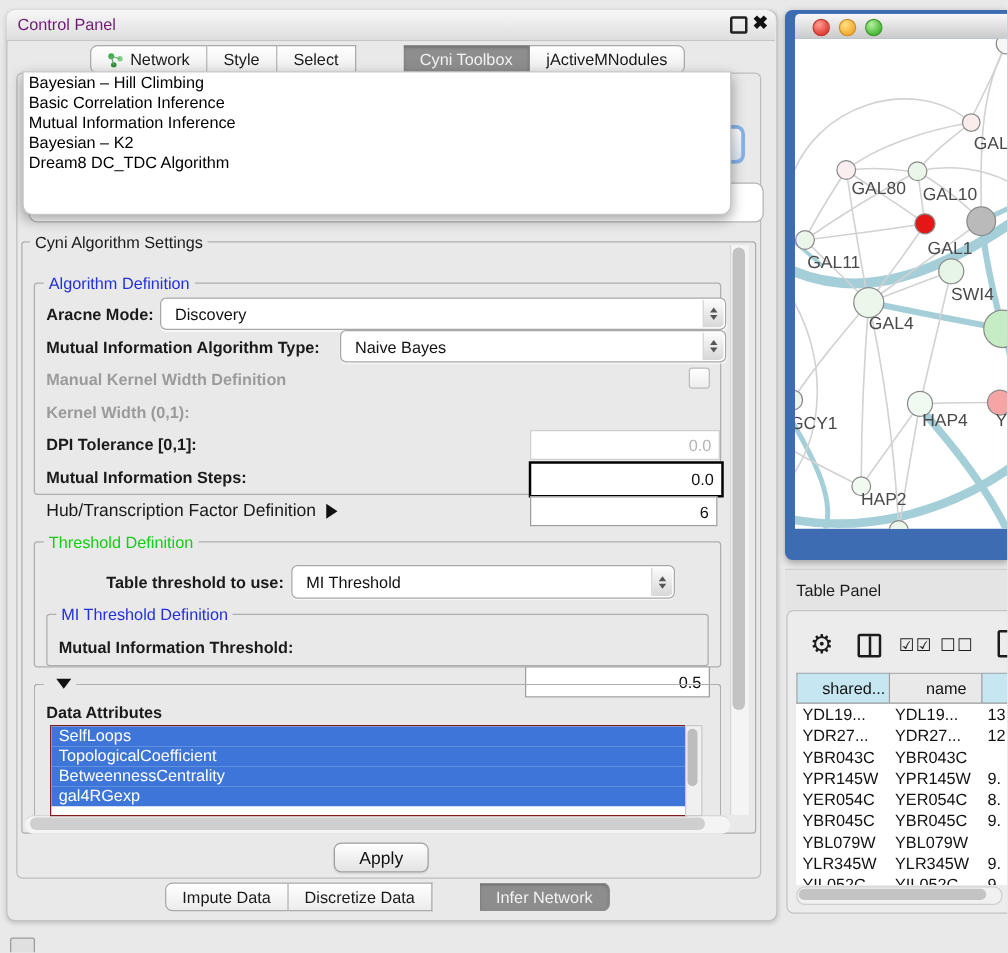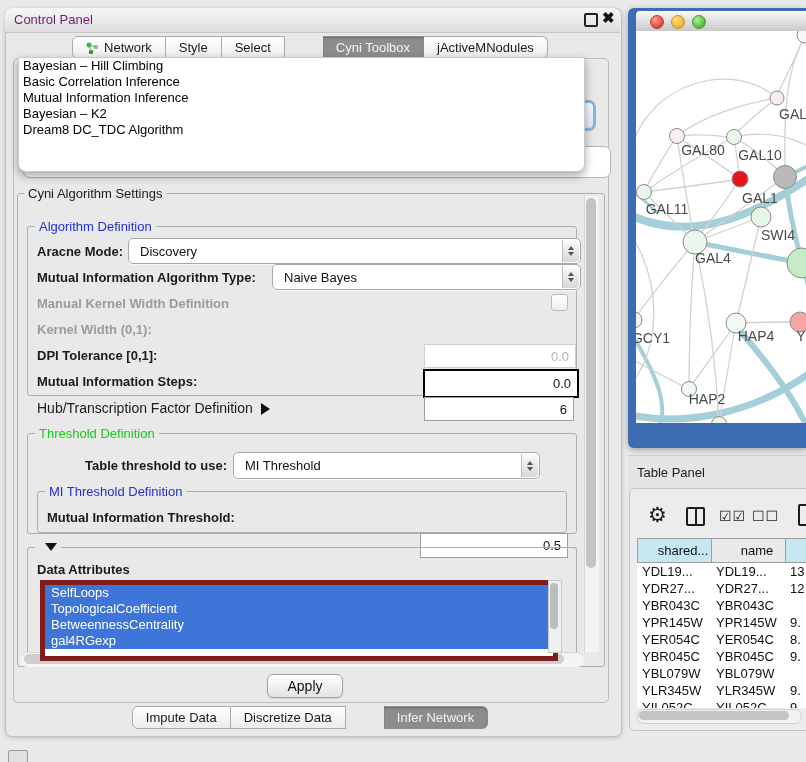--- a/index.html
+++ b/index.html
@@ -70,21 +70,21 @@
   .tinput.focused{border:2px solid #000;}
 
   .checkbox{width:15px;height:15px;border:1px solid #bcbcbc;border-radius:3px;background:linear-gradient(#ffffff,#ededed);}
 
   .arrow-right{display:inline-block;width:0;height:0;border-top:6px solid transparent;
                border-bottom:6px solid transparent;border-left:9px solid #111;margin-left:8px;vertical-align:-2px;}
   .arrow-down{display:inline-block;width:0;height:0;border-left:6px solid transparent;
               border-right:6px solid transparent;border-top:8px solid #111;margin-left:6px;vertical-align:1px;}
 
   
-  .attr-list{left:40px;top:580px;width:508px;height:71px;background:#fff;border:5px solid #7f1d1d;overflow:hidden;z-index:2;}
+  .attr-list{left:40px;top:580px;width:508px;height:71px;background:#fff;border:1px solid #7f1d1d;overflow:hidden;z-index:2;}
   .attr-item{height:16px;line-height:16px;padding-left:6px;background:#3d75d8;color:#fff;font-size:13px;white-space:nowrap;}
   .attr-vscroll{left:548px;top:580px;width:12px;height:71px;background:#f0f0f0;border:1px solid #c9c9c9;z-index:2;}
   .attr-thumb{left:1px;top:2px;width:8px;height:46px;background:#bdbdbd;border-radius:4px;position:absolute;}
 
   
   .vscroll{left:584px;top:196px;width:14px;height:456px;background:#f4f4f4;border-left:1px solid #d6d6d6;}
   .vthumb{left:586px;top:198px;width:10px;height:370px;background:#c3c3c3;border-radius:6px;}
   .hscroll{left:20px;top:652px;width:564px;height:14px;background:#f4f4f4;border-top:1px solid #d6d6d6;border-radius:7px;}
   .hthumb{left:24px;top:654px;width:540px;height:10px;background:#cfcfcf;border-radius:5px;}
 

